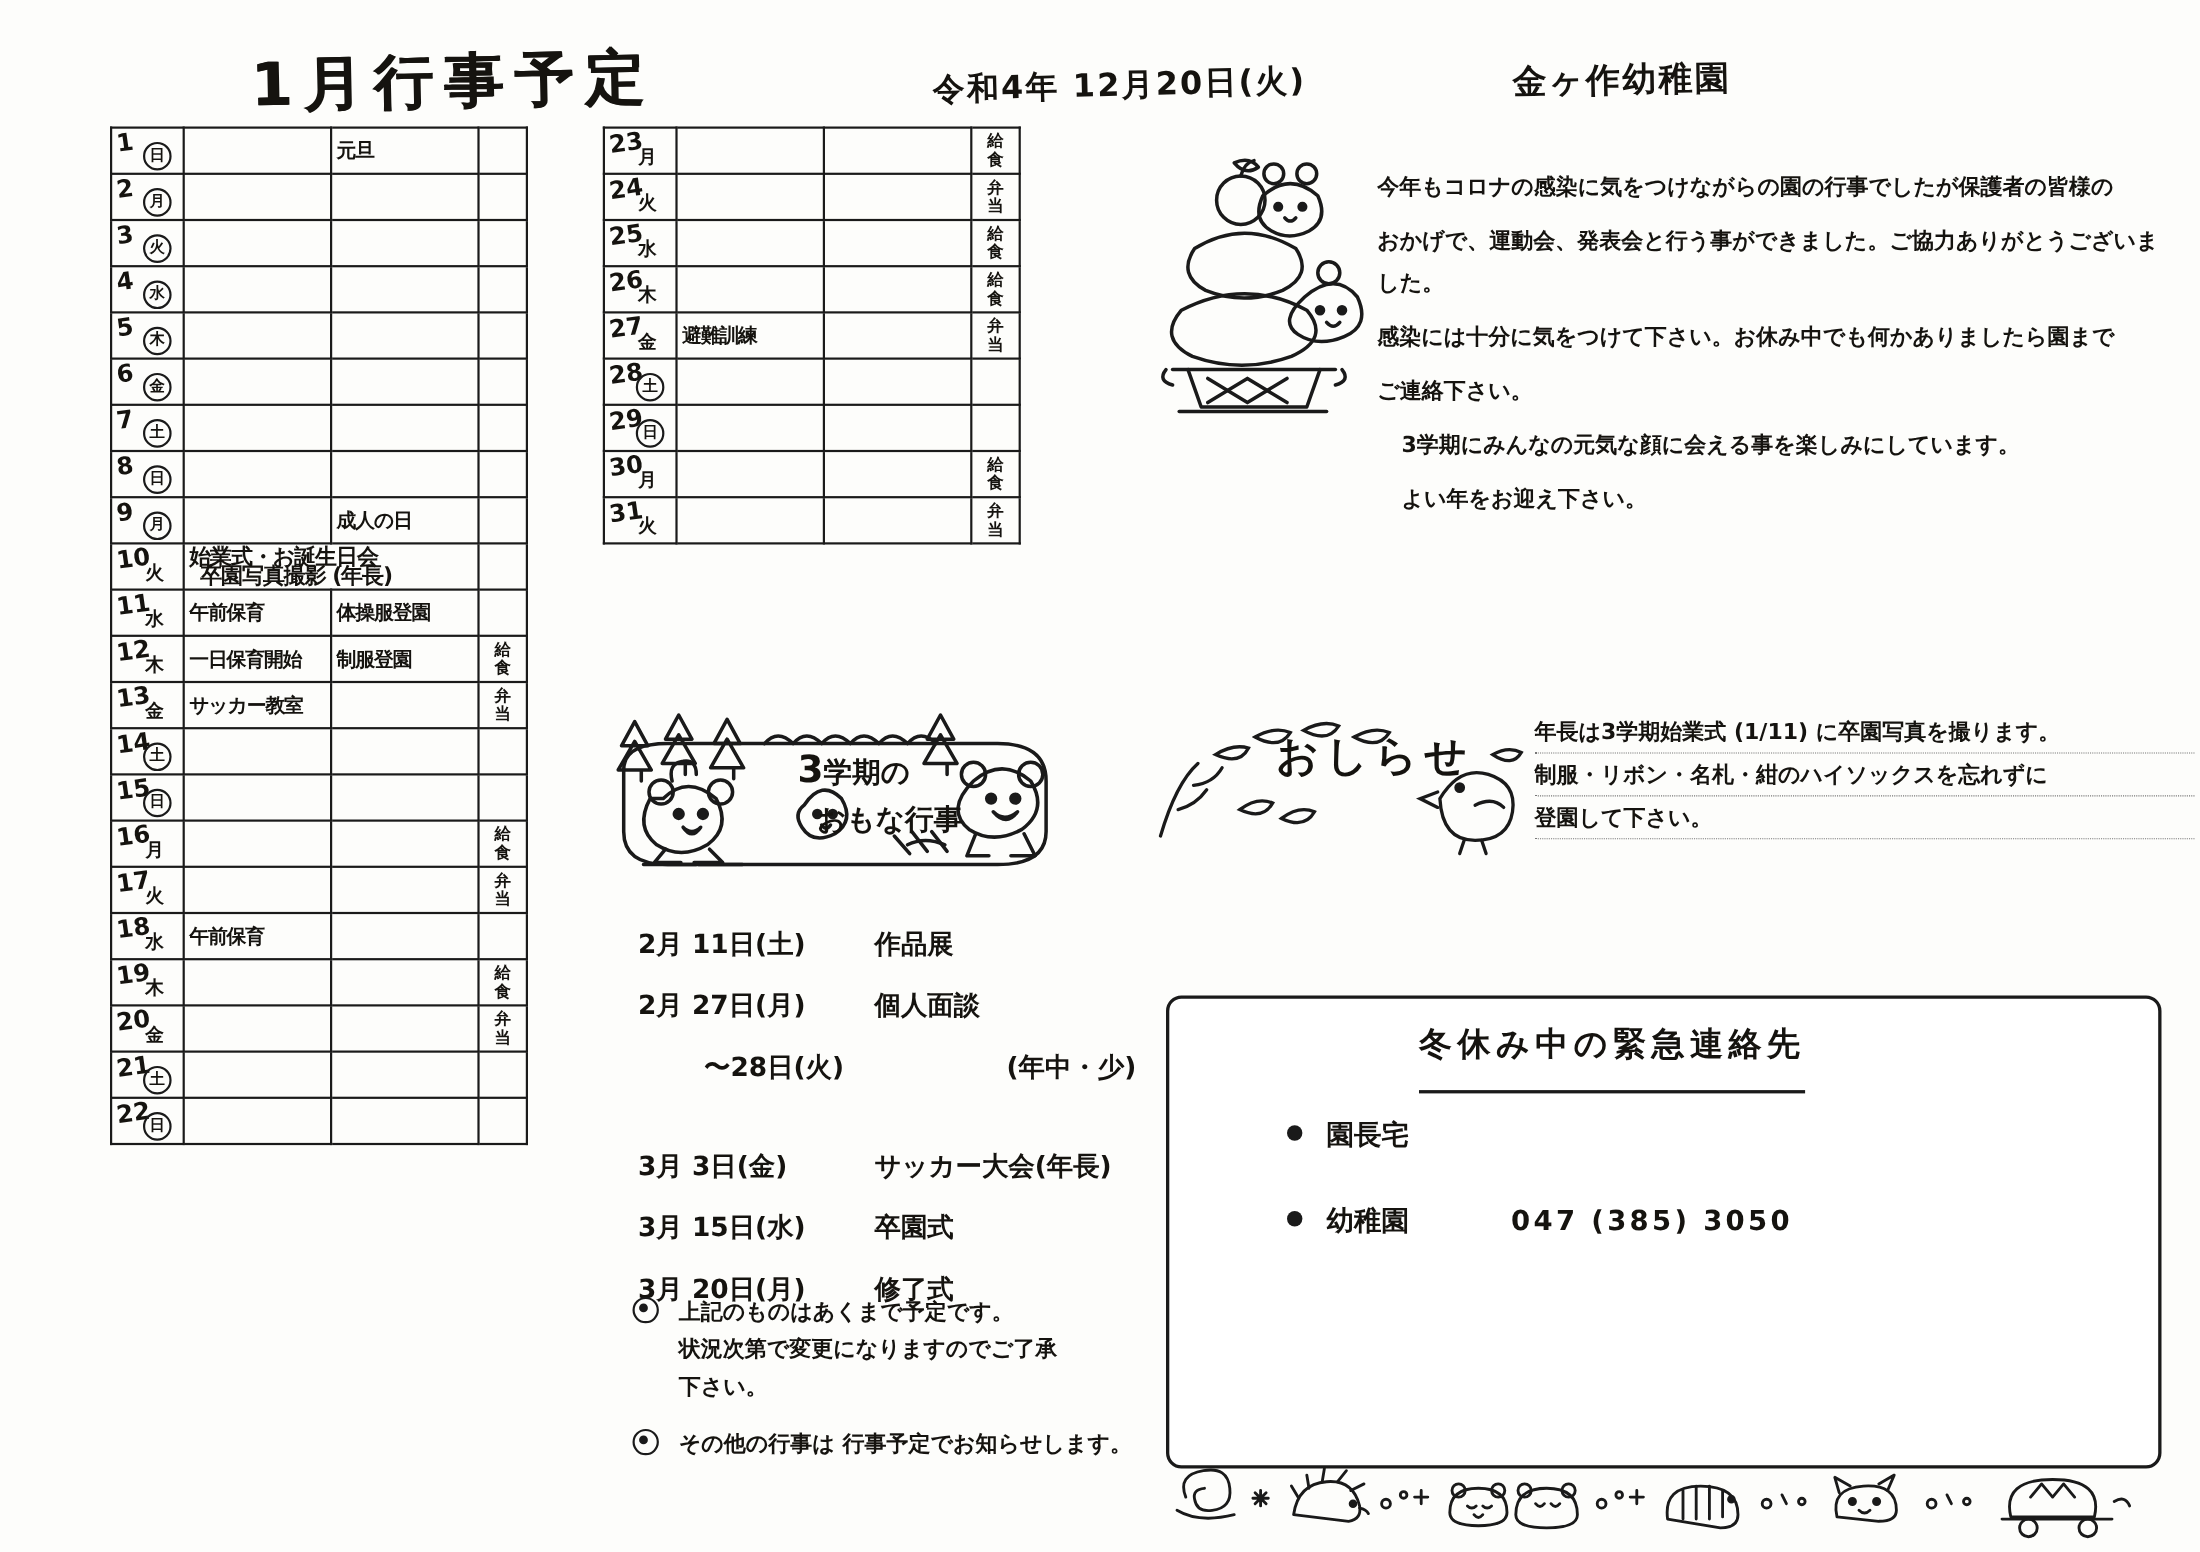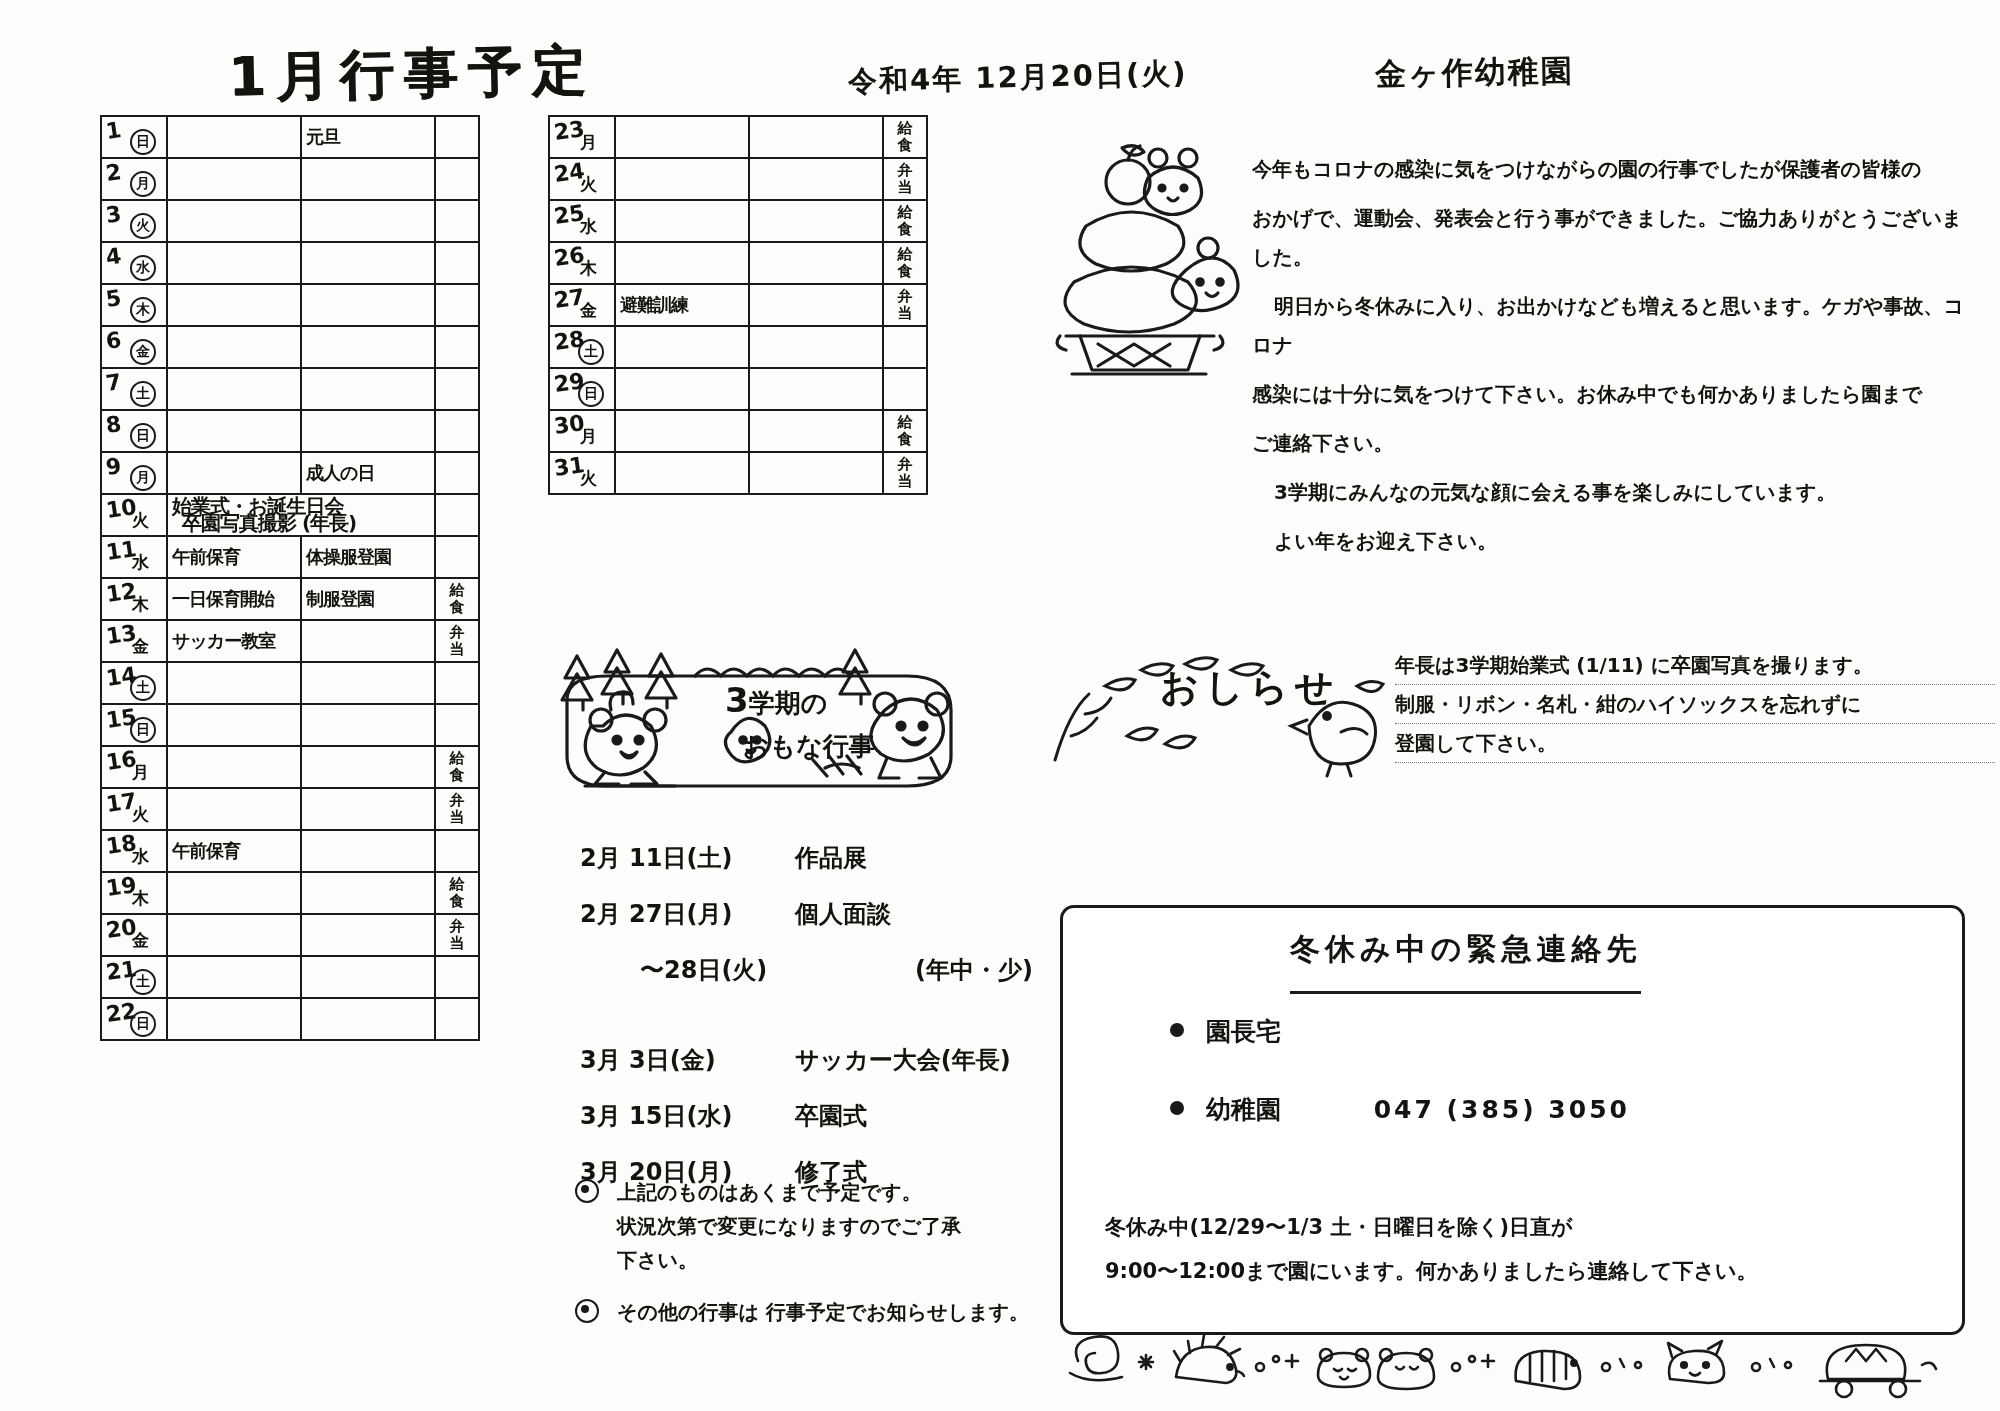--- a/index.html
+++ b/index.html
@@ -558,21 +558,20 @@
       <path d="M58 236 l36 -22 l36 22"></path>
       <path d="M32 244 h134"></path>
       <path d="M20 206 q-8 10 6 14"></path>
       <path d="M180 206 q8 10 -6 14"></path>
     </svg>
   </div>
 
   <div class="letter">
     <p>今年もコロナの感染に気をつけながらの園の行事でしたが保護者の皆様の</p>
     <p>おかげで、運動会、発表会と行う事ができました。ご協力ありがとうございました。</p>
-    <p class="ind">明日から冬休みに入り、お出かけなども増えると思います。ケガや事故、コロナ</p>
     <p>感染には十分に気をつけて下さい。お休み中でも何かありましたら園まで</p>
     <p>ご連絡下さい。</p>
     <p class="ind">3学期にみんなの元気な顔に会える事を楽しみにしています。</p>
     <p class="ind">よい年をお迎え下さい。</p>
   </div>
 
   <div class="oshirase-wrap">
     <svg style="position:absolute;left:0;top:0" viewBox="0 0 360 140" width="360" height="140" fill="none" stroke="#1a1a1a" stroke-width="3" stroke-linecap="round">
       <path d="M10 120 q14 -48 34 -66"></path>
       <path d="M26 96 q16 -4 26 -18"></path>
@@ -685,24 +684,20 @@
   <div class="emerg">
     <div class="emerg-inner"></div>
     <div class="emerg-title">冬休み中の緊急連絡先</div>
     <div class="emerg-item" style="left:110px;top:110px;">
       <span class="dot"></span><span>園長宅</span>
     </div>
     <div class="emerg-item" style="left:110px;top:188px;">
       <span class="dot"></span><span>幼稚園</span>
       <span style="margin-left:84px;letter-spacing:3px;">047 (385) 3050</span>
     </div>
-    <div class="emerg-note">
-      <div>冬休み中(12/29〜1/3 土・日曜日を除く)日直が</div>
-      <div>9:00〜12:00まで園にいます。何かありましたら連絡して下さい。</div>
-    </div>
   </div>
 
   <div class="animals">
     <svg viewBox="0 0 910 85" width="910" height="85" fill="none" stroke="#1a1a1a" stroke-width="2.6" stroke-linecap="round" stroke-linejoin="round">
 
       <path d="M18 46 q-8 -20 16 -24 q22 -4 24 16 q2 18 -16 20 q-14 2 -16 -10 q-2 -9 9 -10"></path>
       <path d="M10 58 q20 12 52 4"></path>
 
       <path d="M86 40 v14 M79 47 h14 M81 42 l10 10 M91 42 l-10 10"></path>
 

